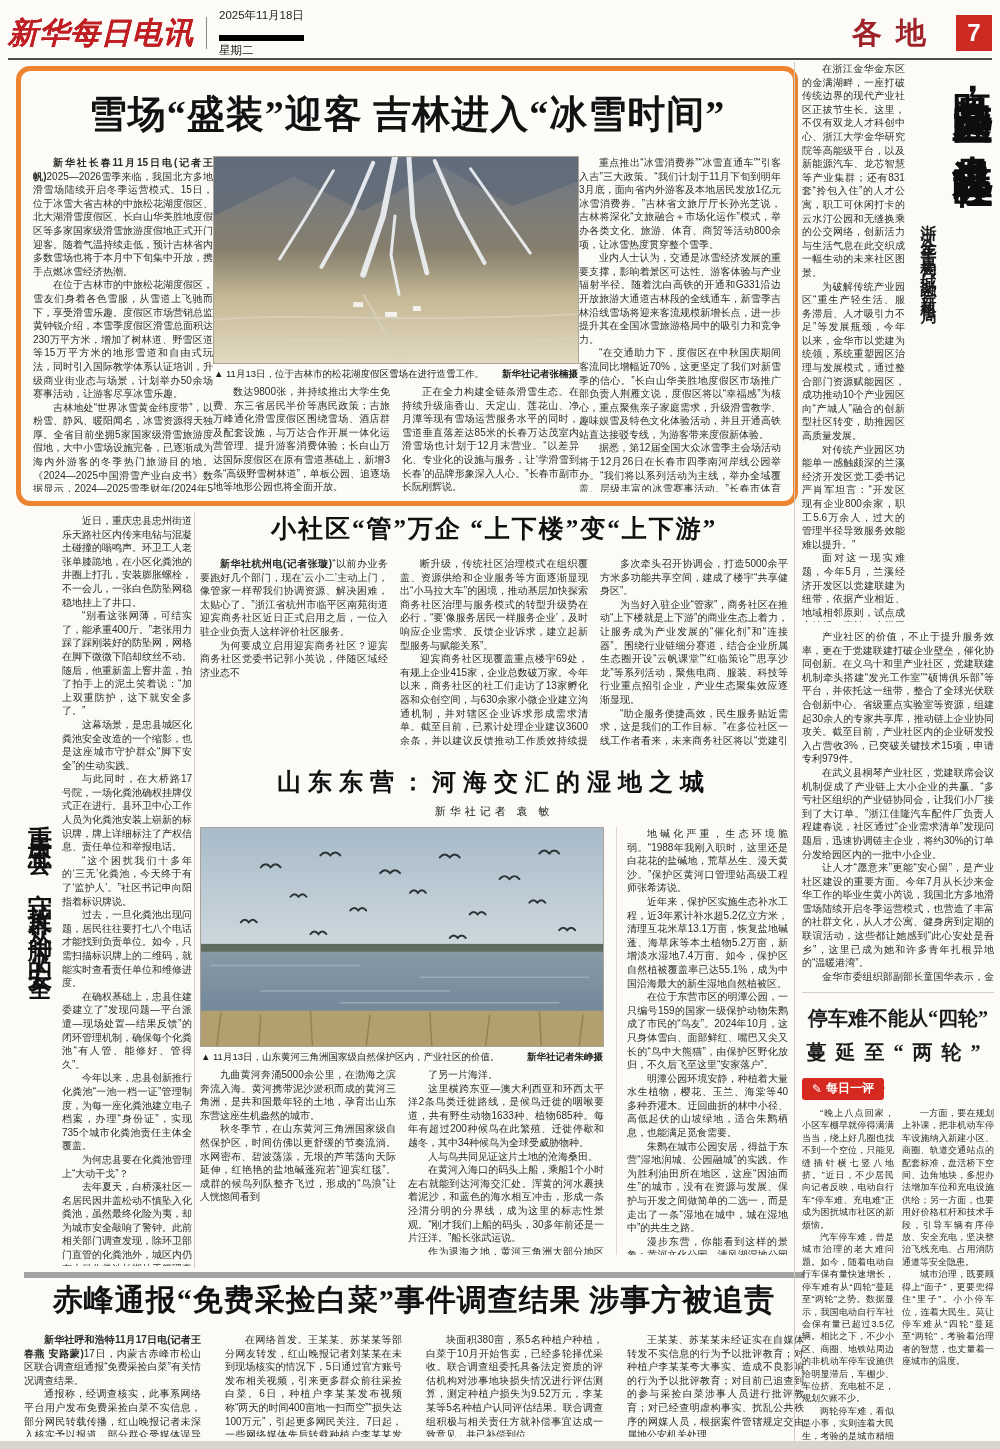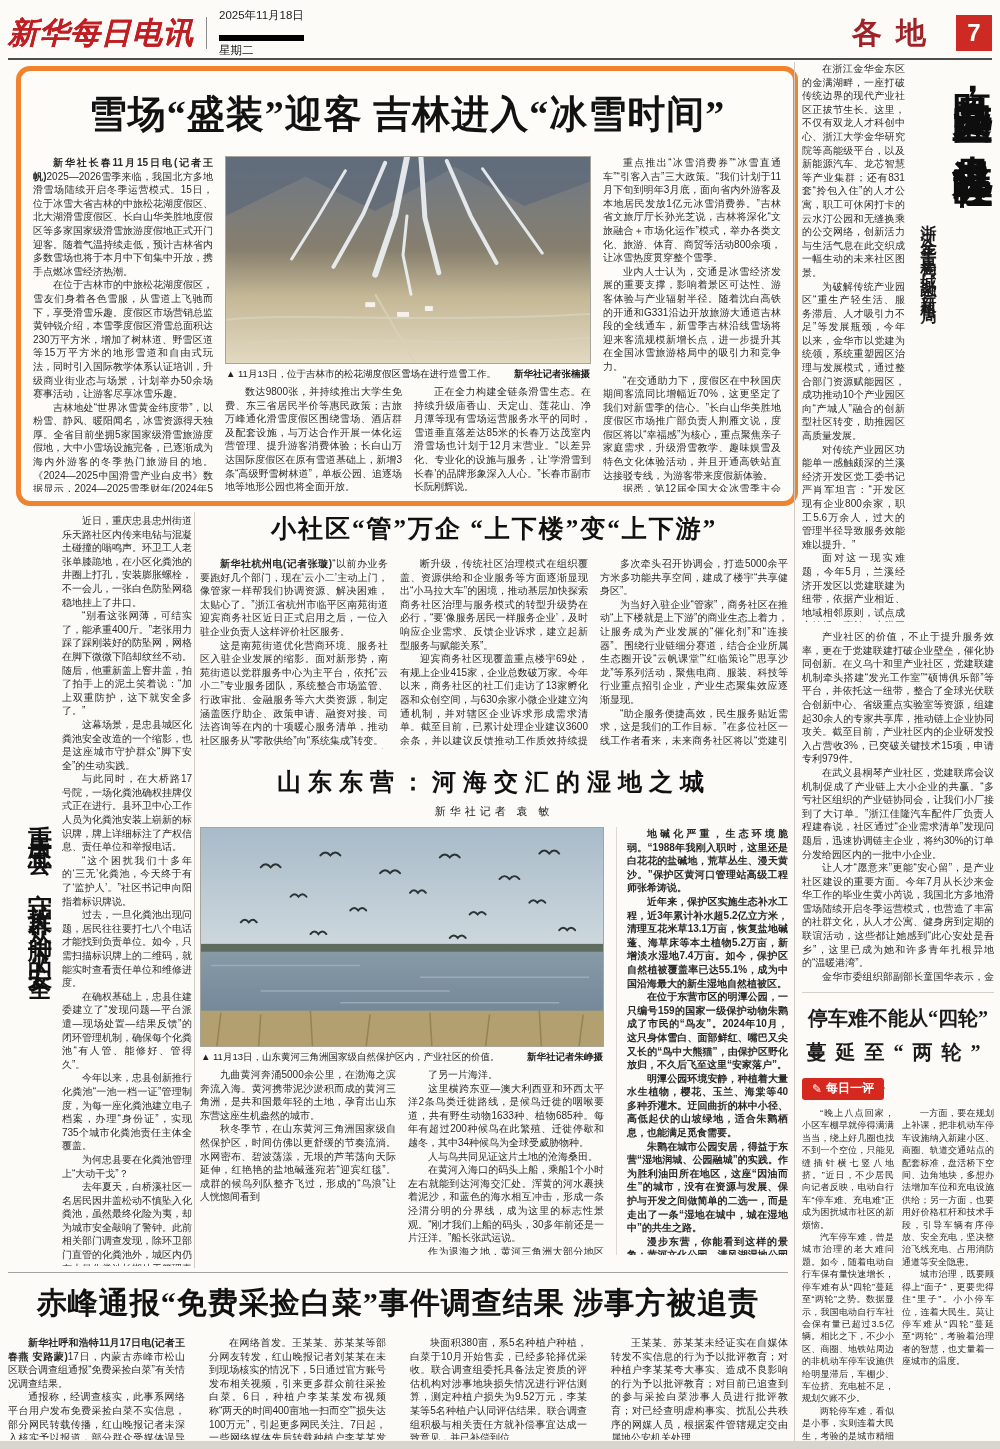--- a/index.html
+++ b/index.html
@@ -27,21 +27,21 @@
   .col p { font-size:10px; line-height:13.6px; text-align:justify; text-indent:2em; color:#2b2b2b; }
   .col p b { font-weight:bold; }
   .caption { font-size:9.5px; color:#222; display:flex; justify-content:space-between; gap:6px; margin:4px 1px; }
   .caption .credit { font-weight:bold; white-space:nowrap; }
 
   
   .ski-box { position:absolute; left:6px; top:66px; width:782px; height:440px;
              border:5px solid #ee8330; border-radius:14px; background:#fdfcf8; padding:8px 12px;margin-left:10px; }
   .ski-box h1 { text-align:center; font-family:"Liberation Serif","DejaVu Serif",serif; font-weight:900;
                 font-size:38px; letter-spacing:1px; color:#121212; margin:10px 0 16px; }
-  .ski-cols { display:flex; gap:12px; height:336px; overflow:hidden; }
+  .ski-cols { display:flex; height:336px; overflow:hidden; }
   .ski-c1 { width:180px; overflow:hidden; }
   .ski-mid { width:366px; display:flex; flex-direction:column; }
   .photo { width:100%; border:1px solid #a9a49a; }
   .ski-subcols { display:flex; gap:12px; flex:1; overflow:hidden; }
   .ski-subcols .col { flex:1; }
   .ski-c4 { flex:1; overflow:hidden; }
 
   
   .cq { position:absolute; left:8px; top:514px; width:184px; height:752px; display:flex; }
   .cq-title { writing-mode:vertical-rl; text-orientation:upright;
@@ -60,25 +60,25 @@
 
   
   .wet { position:absolute; left:200px; top:762px; width:588px; height:506px; }
   .wet h2 { font-size:24px; letter-spacing:7px; margin:4px 0 6px; }
   .wet-byline { text-align:center; font-size:11px; letter-spacing:4px; color:#222; margin-bottom:8px;
                 font-family:"Liberation Serif","DejaVu Serif",serif; }
   .wet-grid { display:flex; gap:12px; height:428px; overflow:hidden; }
   .wet-left { width:404px; display:flex; flex-direction:column; }
   .wet-subcols { display:flex; gap:12px; flex:1; overflow:hidden; }
   .wet-subcols .col { flex:1; }
-  .wet-c3 { flex:1; overflow:hidden; border-left:1px solid #ddd8d0; padding-left:10px;font-weight:bold; }
-
-  
-  .chifeng { position:absolute; left:8px; top:1272px; width:780px; height:170px;
-             border-top:1px solid #a3a3a3; padding-top:8px; }
+  .wet-c3 { flex:1; overflow:hidden; border-left:1px solid #ddd8d0; padding-left:10px; }
+
+  
+  .chifeng { position:absolute; left:24px; top:1272px; width:780px; height:170px;
+             border-top:6px solid #a3a3a3; }
   .chifeng h2 { text-align:center; font-family:"Liberation Serif","DejaVu Serif",serif; font-weight:900;
                 font-size:30px; letter-spacing:1px; color:#121212; margin:2px 0 12px; }
   .cols4 { display:flex; gap:24px; height:104px; overflow:hidden; }
   .cols4 .col { flex:1; }
 
   
   .right-zone { position:absolute; left:794px; top:62px; width:200px; height:1380px;
                 border-left:1px solid #cfcac2; padding-left:7px; }
   .jh-top { display:flex; height:560px; overflow:hidden; }
   .jh-c1 { width:104px; overflow:hidden; }
@@ -200,21 +200,20 @@
         <p>去年夏天，白桥溪社区一名居民因井盖松动不慎坠入化粪池，虽然最终化险为夷，却为城市安全敲响了警钟。此前相关部门调查发现，除环卫部门直管的化粪池外，城区内仍有大量化粪池长期处于管理真空状态，尤其是无大修基金、无物业管理、无业主委员会的“三无”小区，化粪池安全隐患突出。</p>
       </div>
   </section>
   <div class="mid-rule"></div>
 
   <section class="biz">
     <h2>小社区“管”万企 “上下楼”变“上下游”</h2>
     <div class="cols3">
       <div class="col">
           <p><b>新华社杭州电(记者张璇)</b>“以前办业务要跑好几个部门，现在‘云小二’主动上门，像管家一样帮我们协调资源、解决困难，太贴心了。”浙江省杭州市临平区南苑街道迎宾商务社区近日正式启用之后，一位入驻企业负责人这样评价社区服务。</p>
-          <p>这是南苑街道优化营商环境、服务社区入驻企业发展的缩影。面对新形势，南苑街道以党群服务中心为主平台，依托“云小二”专业服务团队，系统整合市场监管、行政审批、金融服务等六大类资源，制定涵盖医疗助企、政策申请、融资对接、司法咨询等在内的十项暖心服务清单，推动社区服务从“零散供给”向“系统集成”转变。</p>
           <p>为何要成立启用迎宾商务社区？迎宾商务社区党委书记郭小英说，伴随区域经济业态不</p>
         </div>
       <div class="col">
           <p>断升级，传统社区治理模式在组织覆盖、资源供给和企业服务等方面逐渐显现出“小马拉大车”的困境，推动基层加快探索商务社区治理与服务模式的转型升级势在必行，“要‘像服务居民一样服务企业’，及时响应企业需求、反馈企业诉求，建立起新型服务与赋能关系”。</p>
           <p>迎宾商务社区现覆盖重点楼宇69处，有规上企业415家，企业总数破万家。今年以来，商务社区的社工们走访了13家孵化器和众创空间，与630余家小微企业建立沟通机制，并对辖区企业诉求形成需求清单。截至目前，已累计处理企业建议3600余条，并以建议反馈推动工作质效持续提升。如清单中106家企业员工集中反映缺少健身场地，社区党委</p>
         </div>
       <div class="col">
           <p>多次牵头召开协调会，打造5000余平方米多功能共享空间，建成了楼宇“共享健身区”。</p>
           <p>为当好入驻企业“管家”，商务社区在推动“上下楼就是上下游”的商业生态上着力，让服务成为产业发展的“催化剂”和“连接器”。围绕行业链细分赛道，结合企业所属生态圈开设“云帆课堂”“红临策论”“思享沙龙”等系列活动，聚焦电商、服装、科技等行业重点招引企业，产业生态聚集效应逐渐显现。</p>
           <p>“助企服务便捷高效，民生服务贴近需求，这是我们的工作目标。”在多位社区一线工作者看来，未来商务社区将以“党建引领、产城融合、共建共享”为目标，让服务更集成、治理更融通、支撑更有力，推进现代产业社区建设。</p>

